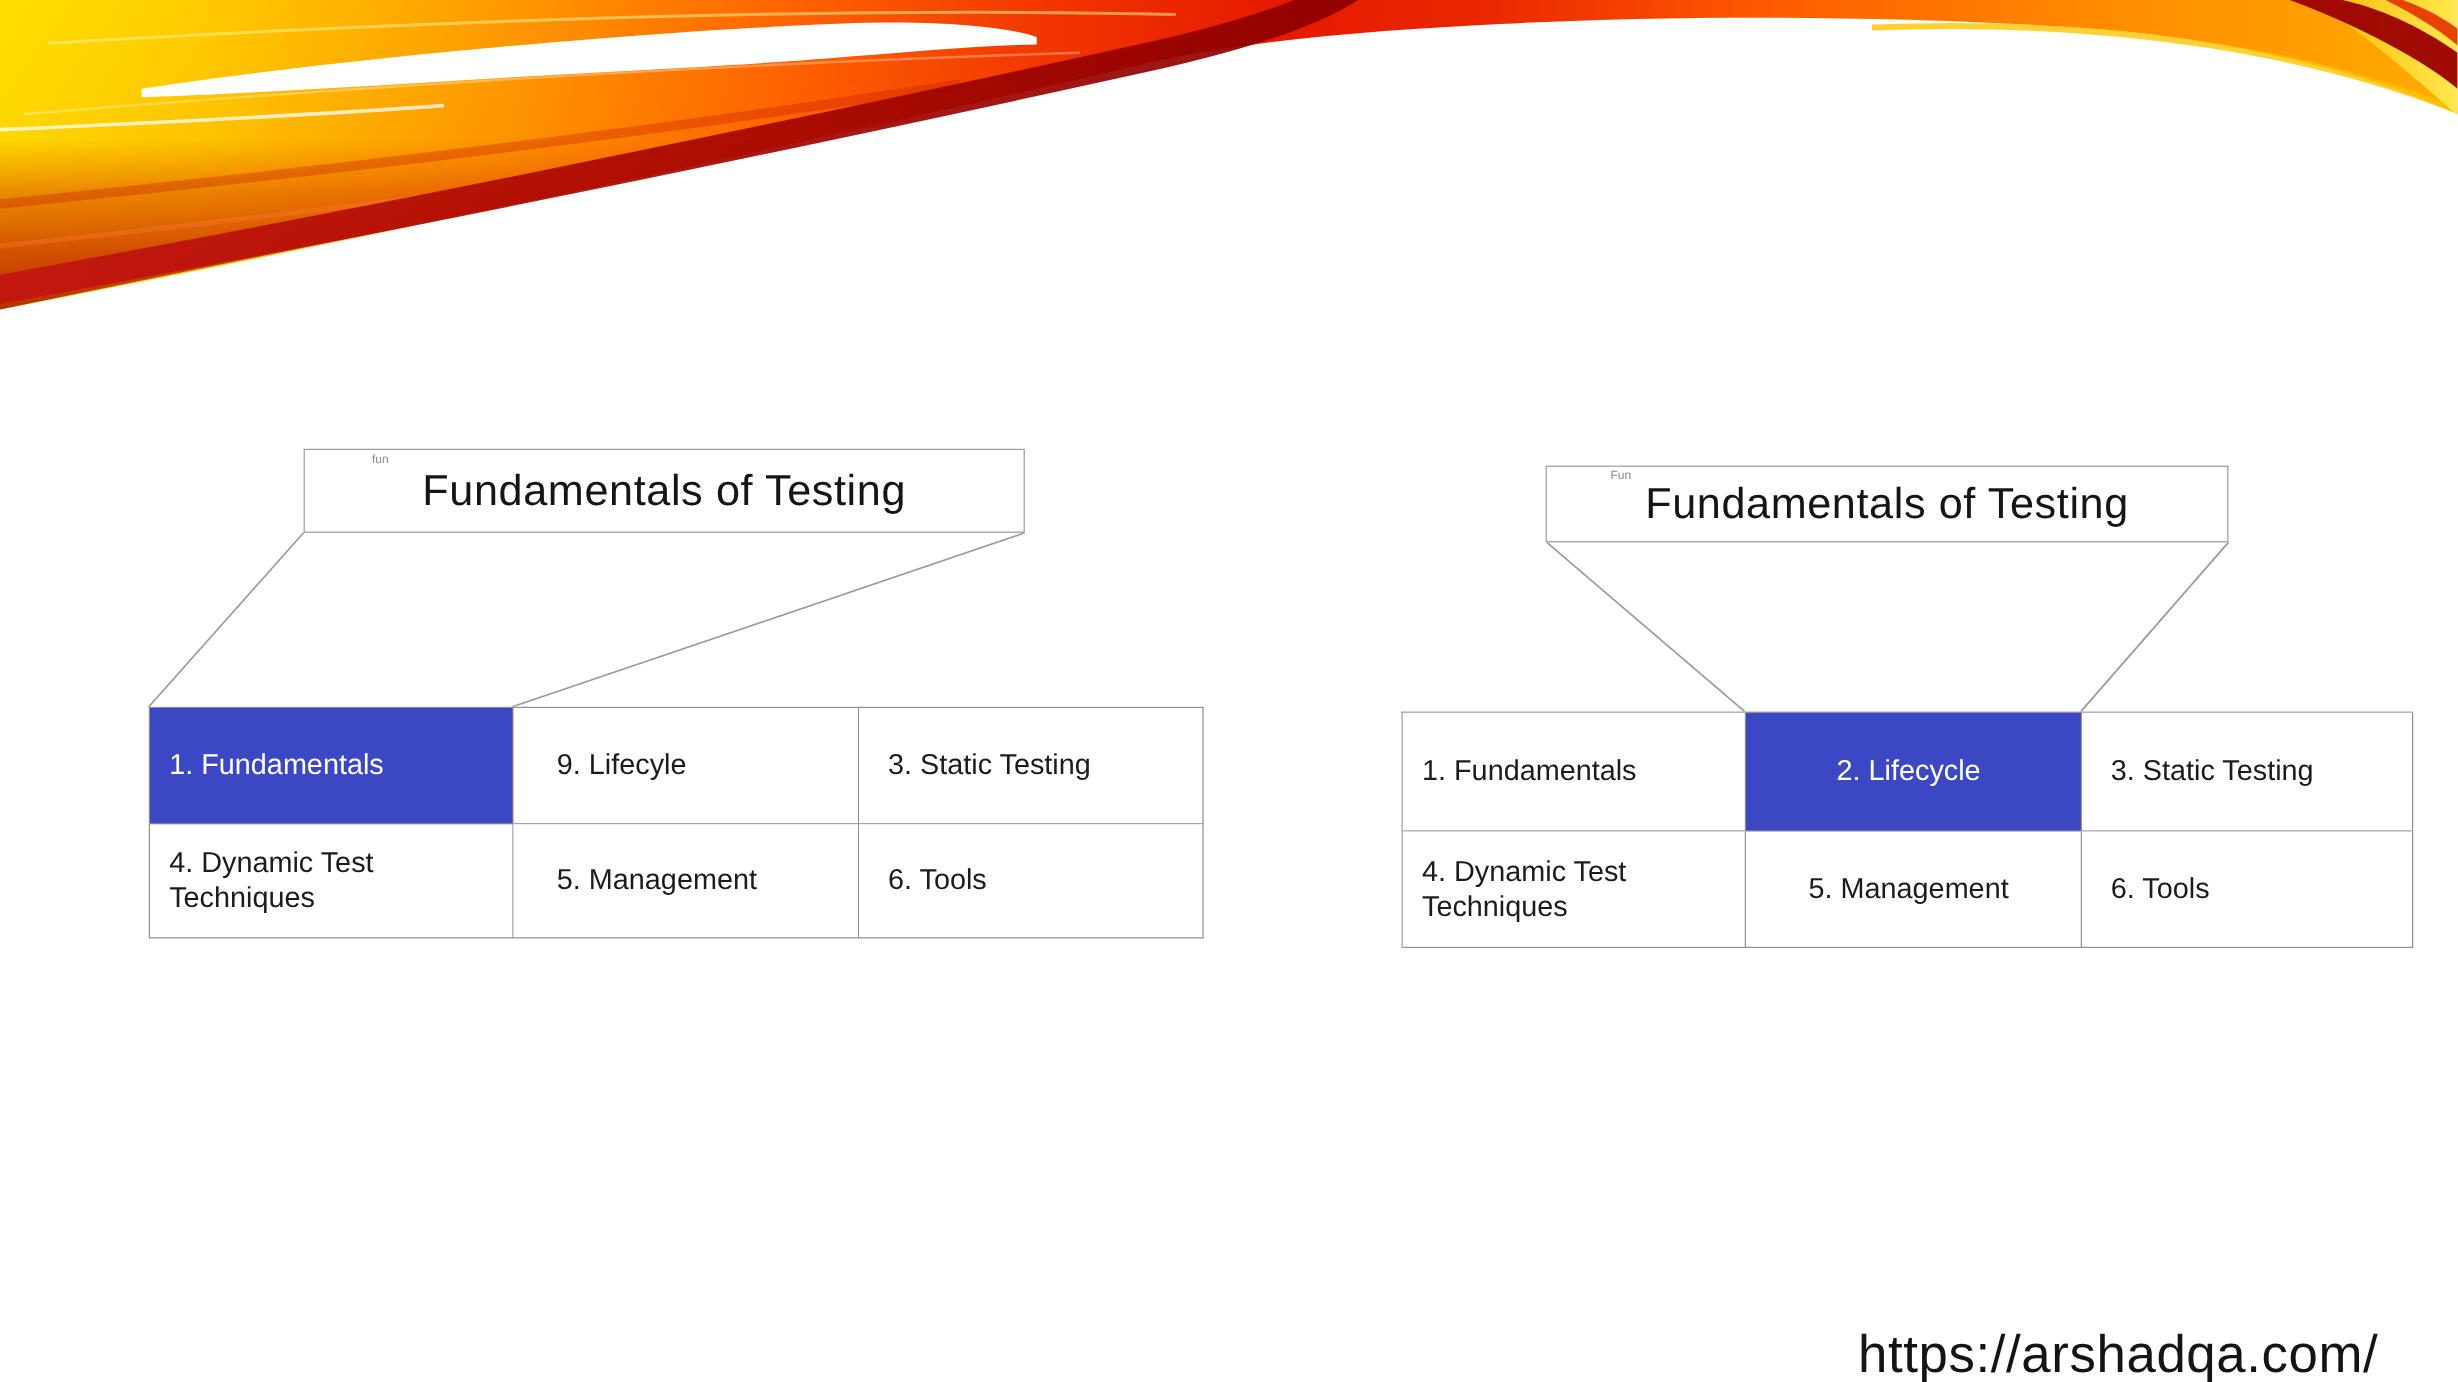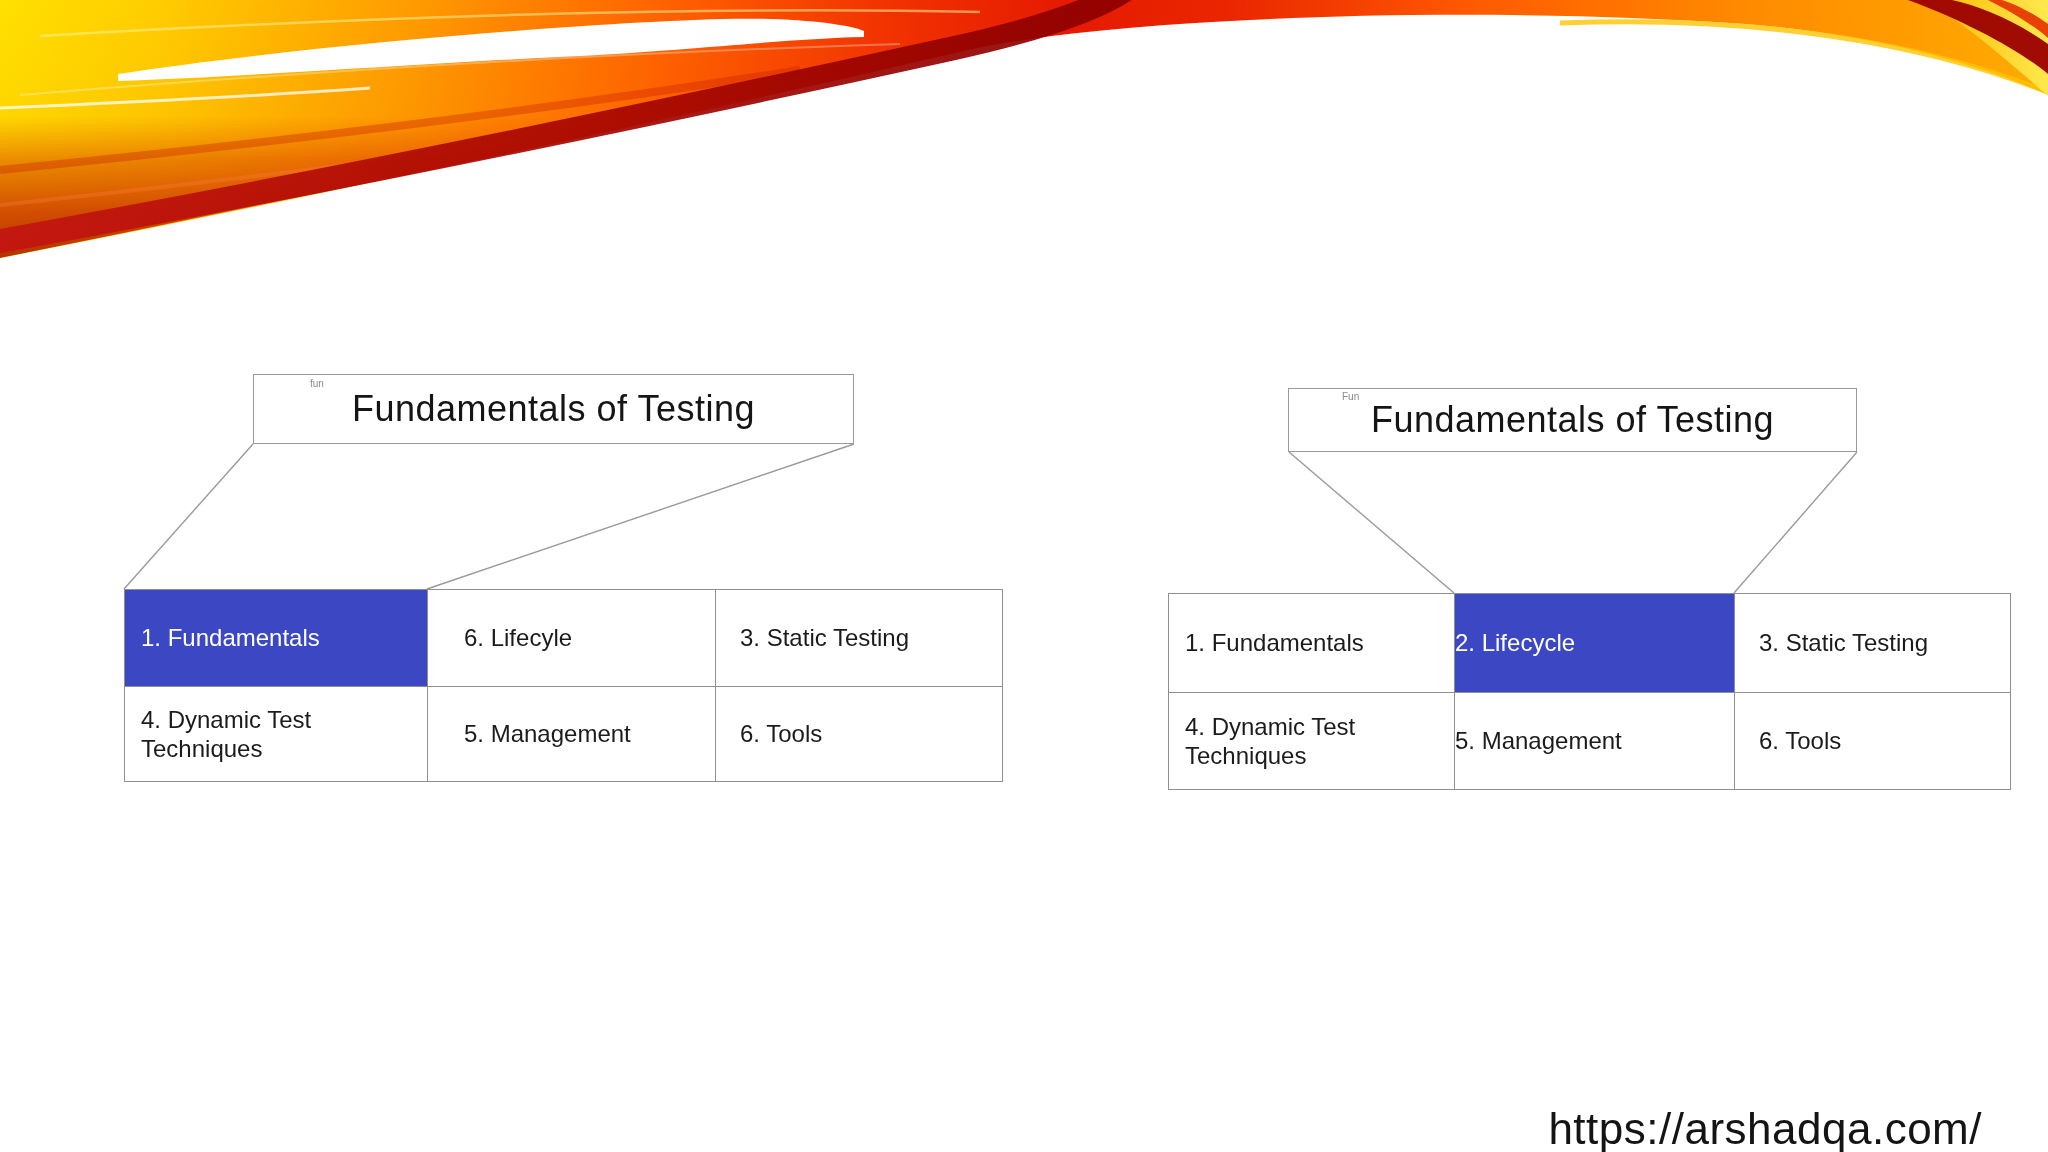--- a/index.html
+++ b/index.html
@@ -54,21 +54,21 @@
   }
   .cell {
     display:flex; align-items:center;
     padding-left:16px; padding-right:8px;
     font-size:24px; line-height:1.22; color:#1b1b1b;
     border-right:1px solid #8f8f8f; border-bottom:1px solid #8f8f8f;
     background:#ffffff;
   }
   .cell[data-col="2"] { padding-left:24px; }
   #table-left  .cell[data-col="1"] { padding-left:36px; }
-  #table-right .cell[data-col="1"] { padding-left:0; }
+  #table-right .cell[data-col="1"] { justify-content:center; padding-left:0; }
   .cell.highlighted { color:#ffffff; border-color:#8f8f8f; }
   
   #footer-url {
     position:absolute; z-index:2;
     right:66px; top:1104px;
     font-size:44px; letter-spacing:0.5px; color:#141414;
     text-decoration:none;
   }
 </style>
 </head>
@@ -130,21 +130,21 @@
 <div id="title-box-left" class="title-box">
   <span>Fundamentals of Testing</span>
 </div>
 <span id="ghost-left" class="ghost-label">fun</span>
 
 <div id="table-left" class="module-table">
   <div class="cell highlighted" data-col="0" style="background: rgb(60, 72, 195);">
       <span>1. Fundamentals</span>
     </div>
   <div class="cell" data-col="1">
-      <span>6. Lifecyle</span>
+      <span>9. Lifecyle</span>
     </div>
   <div class="cell" data-col="2">
       <span>3. Static Testing</span>
     </div>
   <div class="cell" data-col="0">
       <span>4. Dynamic Test Techniques</span>
     </div>
   <div class="cell" data-col="1">
       <span>5. Management</span>
     </div>

